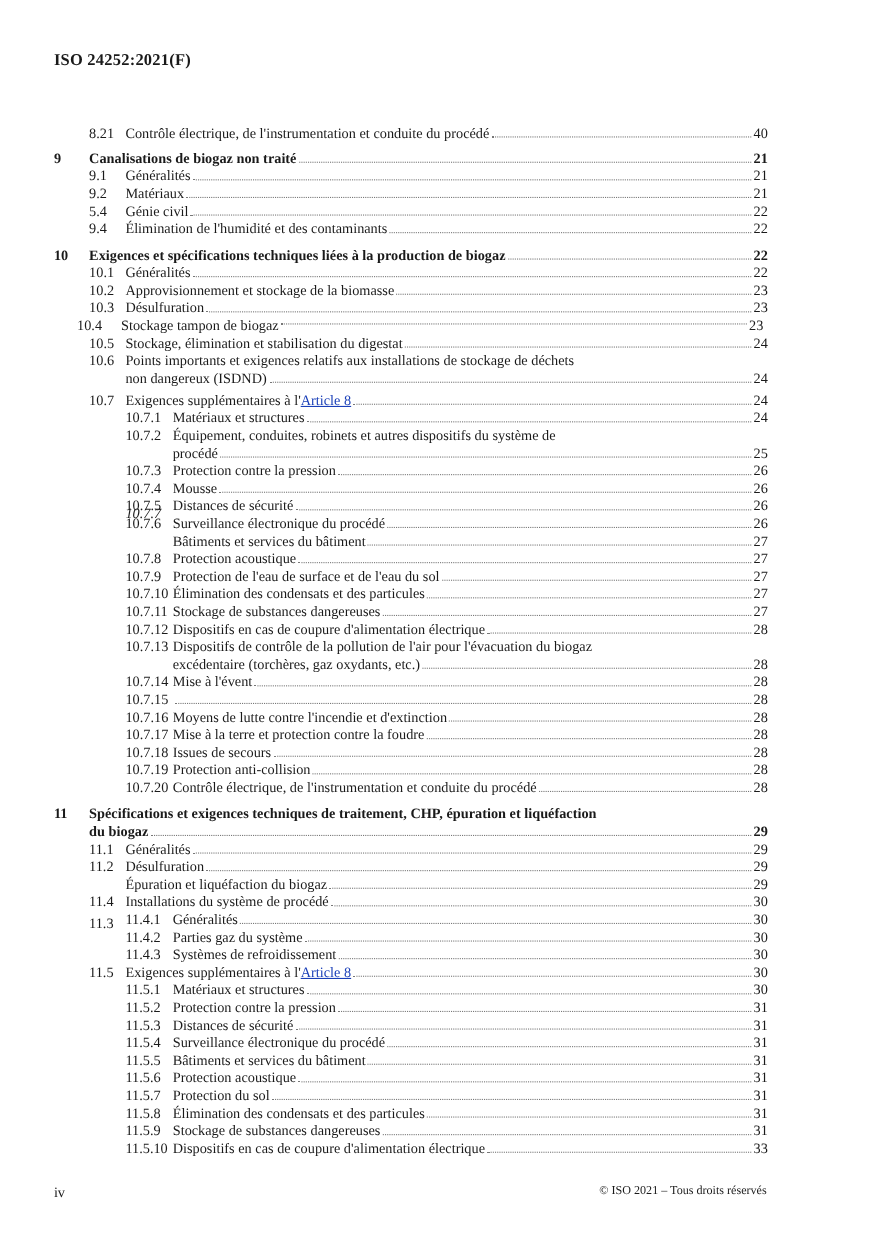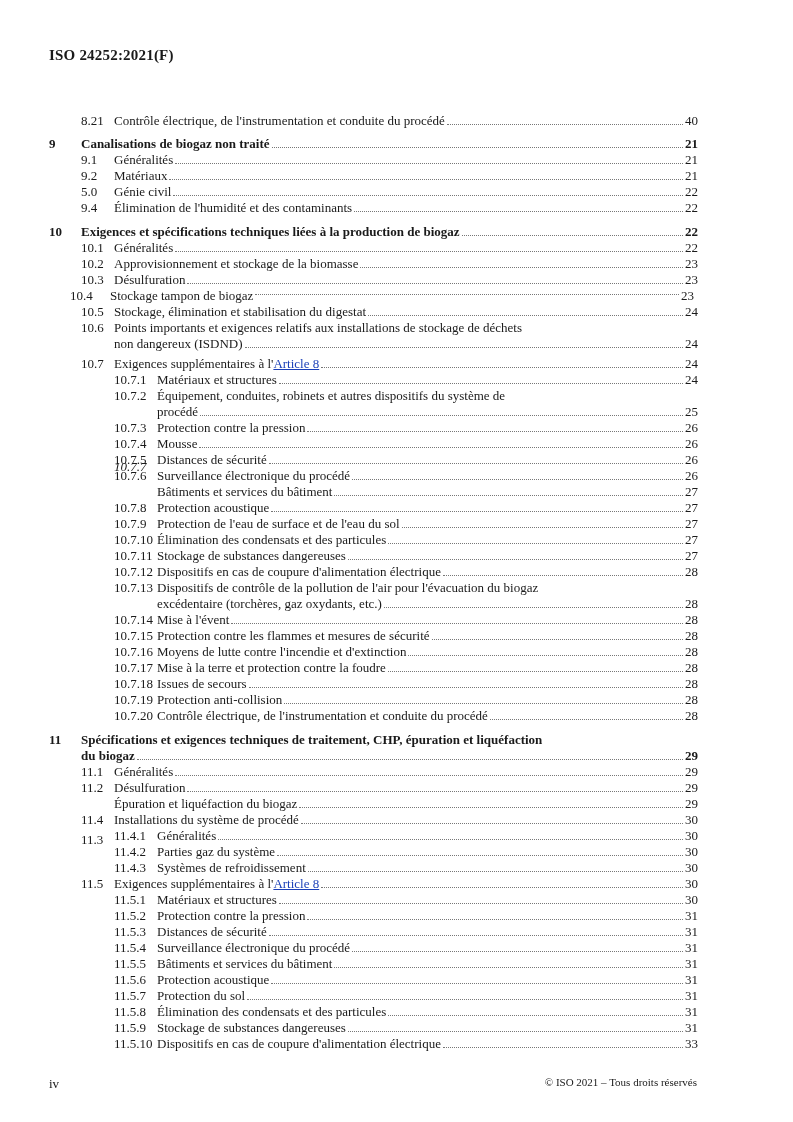--- a/index.html
+++ b/index.html
@@ -40,21 +40,21 @@
       <span class="title">Généralités</span>
       <span class="dots"></span>
       <span class="page">21</span>
     </div>
     <span class="num" style="left: 81px; top: 168px; font-size: 13px; line-height: 16px;">9.2</span>
     <div class="title-wrap" style="left: 114px; top: 168px; font-size: 13px; line-height: 16px; width: 584px;">
       <span class="title">Matériaux</span>
       <span class="dots"></span>
       <span class="page">21</span>
     </div>
-    <span class="num" style="left: 81px; top: 184px; font-size: 13px; line-height: 16px;">5.0</span>
+    <span class="num" style="left: 81px; top: 184px; font-size: 13px; line-height: 16px;">5.4</span>
     <div class="title-wrap" style="left: 114px; top: 184px; font-size: 13px; line-height: 16px; width: 584px;">
       <span class="title">Génie civil</span>
       <span class="dots"></span>
       <span class="page">22</span>
     </div>
     <span class="num" style="left: 81px; top: 200px; font-size: 13px; line-height: 16px;">9.4</span>
     <div class="title-wrap" style="left: 114px; top: 200px; font-size: 13px; line-height: 16px; width: 584px;">
       <span class="title">Élimination de l'humidité et des contaminants</span>
       <span class="dots"></span>
       <span class="page">22</span>
@@ -196,21 +196,20 @@
       <span class="page">28</span>
     </div>
     <span class="num" style="left: 114px; top: 612px; font-size: 13px; line-height: 16px;">10.7.14</span>
     <div class="title-wrap" style="left: 157px; top: 612px; font-size: 13px; line-height: 16px; width: 541px;">
       <span class="title">Mise à l'évent</span>
       <span class="dots"></span>
       <span class="page">28</span>
     </div>
     <span class="num" style="left: 114px; top: 628px; font-size: 13px; line-height: 16px;">10.7.15</span>
     <div class="title-wrap" style="left: 157px; top: 628px; font-size: 13px; line-height: 16px; width: 541px;">
-      <span class="title">Protection contre les flammes et mesures de sécurité</span>
       <span class="dots"></span>
       <span class="page">28</span>
     </div>
     <span class="num" style="left: 114px; top: 644px; font-size: 13px; line-height: 16px;">10.7.16</span>
     <div class="title-wrap" style="left: 157px; top: 644px; font-size: 13px; line-height: 16px; width: 541px;">
       <span class="title">Moyens de lutte contre l'incendie et d'extinction</span>
       <span class="dots"></span>
       <span class="page">28</span>
     </div>
     <span class="num" style="left: 114px; top: 660px; font-size: 13px; line-height: 16px;">10.7.17</span>

